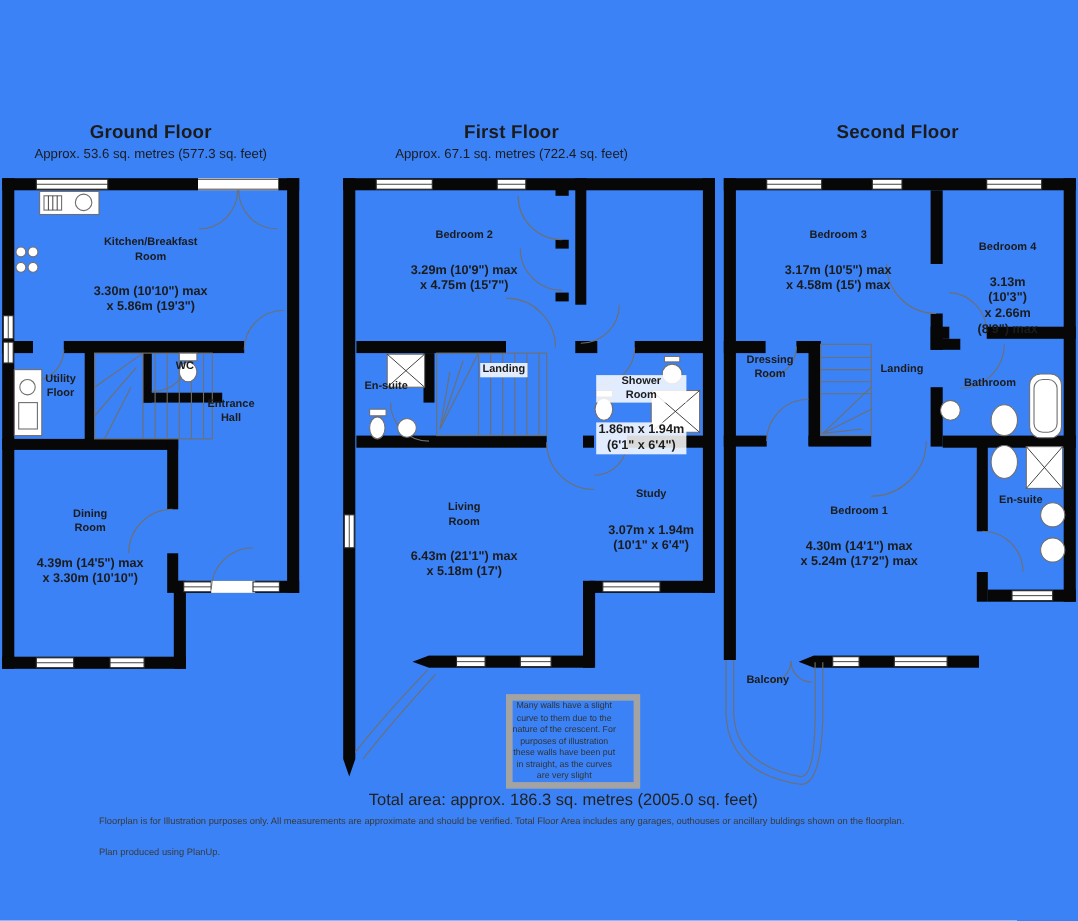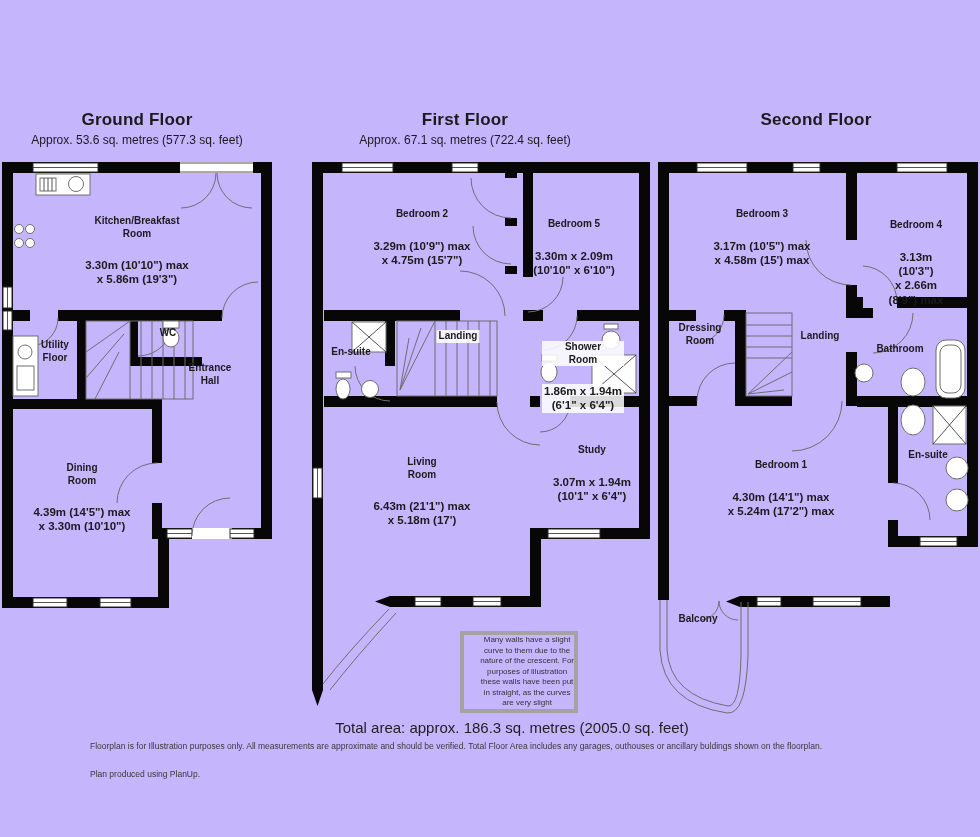--- a/index.html
+++ b/index.html
@@ -1,31 +1,31 @@
 <!DOCTYPE html>
 <html><head>
 <meta charset="utf-8">
 <style>
   html,body{margin:0;padding:0;background:#ffffff;}
-  #page{position:relative;width:980px;height:837px;background:#c4b5fd;overflow:hidden;
+  #page{position:relative;width:980px;height:837px;background:#3b82f6;overflow:hidden;
         font-family:"Liberation Sans",sans-serif;color:#1b1b1b;}
   svg{position:absolute;left:0;top:0;}
   .w{fill:#070707;}
   .thin{stroke:#6f6f6f;stroke-width:1;fill:none;}
   .fx{stroke:#6f6f6f;stroke-width:1;fill:#ffffff;}
   .winr{fill:#ffffff;stroke:#2a2a2a;stroke-width:1;}
   .winl{stroke:#2a2a2a;stroke-width:0.8;}
   .lbl{position:absolute;transform:translateX(-50%);text-align:center;white-space:pre-line;}
   .floor-title{font-size:17px;font-weight:bold;letter-spacing:.2px;}
   .floor-sub{font-size:12px;}
   .rname{font-size:10px;font-weight:bold;line-height:1.25;}
   .rdims{font-size:11.5px;font-weight:600;line-height:1.25;}
   .bgw{background:rgba(255,255,255,.85);padding:0 2px;}
   #notebox{position:absolute;left:460px;top:631px;width:110px;height:74px;
-           border:4px solid #a3a3a3;display:flex;align-items:center;justify-content:flex-end;}
+           border:6px solid #a3a3a3;display:flex;align-items:center;justify-content:flex-start;}
   #notebox .txt{font-size:8px;line-height:1.32;text-align:center;white-space:pre-line;color:#333;}
   .total{position:absolute;left:484px;top:719px;transform:translateX(-50%);
          font-size:15px;color:#222;margin-left:28px;}
   .fineprint{position:absolute;left:490px;transform:translateX(-50%);width:800px;
              font-size:8.5px;line-height:1.18;text-align:left;color:#3a3a3a;}
 </style>
 </head>
 <body>
 
 <div id="page">
@@ -279,25 +279,20 @@
 Room</div>
   <div class="rdims">4.39m (14'5") max
 x 3.30m (10'10")</div>
 </div>
 
 <div class="lbl" style="left:422px;top:190px">
   <div class="rname">Bedroom 2</div>
   <div class="rdims">3.29m (10'9") max
 x 4.75m (15'7")</div>
 </div>
-<div class="lbl" style="left:574px;top:200px">
-  <div class="rname">Bedroom 5</div>
-  <div class="rdims">3.30m x 2.09m
-(10'10" x 6'10")</div>
-</div>
 <div class="lbl rname" style="left:351px;top:346px">En-suite</div>
 <div class="lbl rname bgw" style="left:458px;top:330px">Landing</div>
 <div class="lbl" style="left:583px;top:323px">
   <div class="rname bgw">Shower
 Room</div>
   <div class="rdims bgw">1.86m x 1.94m
 (6'1" x 6'4")</div>
 </div>
 <div class="lbl" style="left:592px;top:426px">
   <div class="rname">Study</div>

